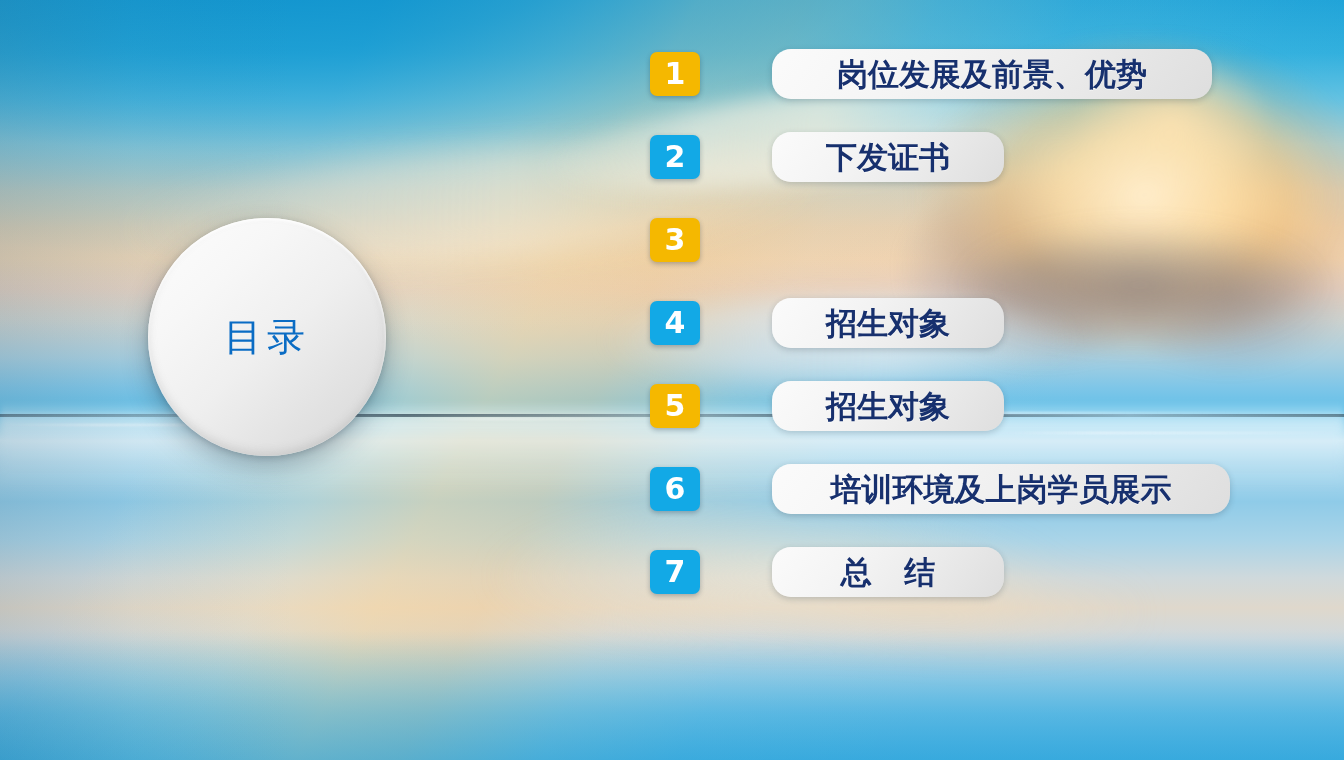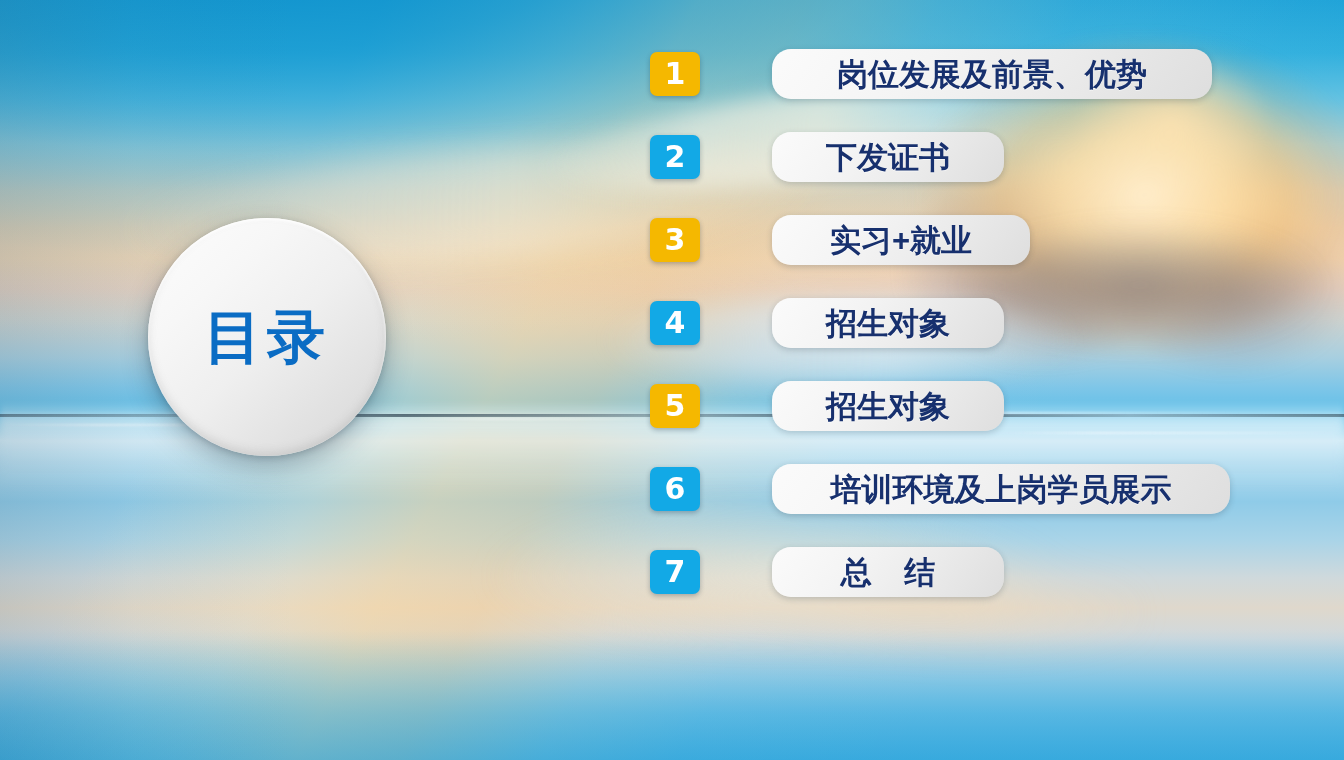--- a/index.html
+++ b/index.html
@@ -272,22 +272,22 @@
       0 10px 26px rgba(35,55,70,0.34),
       0 2px 6px rgba(30,50,65,0.22),
       inset 0 2px 3px rgba(255,255,255,0.95),
       inset 0 -4px 8px rgba(150,150,150,0.28);
     display: flex;
     align-items: center;
     justify-content: center;
   }
 
   .toc-circle-label {
-    font-size: 58px;
-    font-weight: bold;
+    font-size: 38px;
+    font-weight: normal;
     color: #0a6cc4;
     letter-spacing: 5px;
     line-height: 1;
     user-select: none;
   }
 
   
   .toc-list {
     position: absolute;
     left: 650px;
@@ -405,23 +405,20 @@
 
     <div class="toc-row w-2">
       <div class="toc-badge blue">2</div>
       <div class="toc-label-box">
         <span class="toc-label-text">下发证书</span>
       </div>
     </div>
 
     <div class="toc-row w-3">
       <div class="toc-badge gold">3</div>
-      <div class="toc-label-box">
-        <span class="toc-label-text">实习+就业</span>
-      </div>
     </div>
 
     <div class="toc-row w-4">
       <div class="toc-badge blue">4</div>
       <div class="toc-label-box">
         <span class="toc-label-text">招生对象</span>
       </div>
     </div>
 
     <div class="toc-row w-5">

